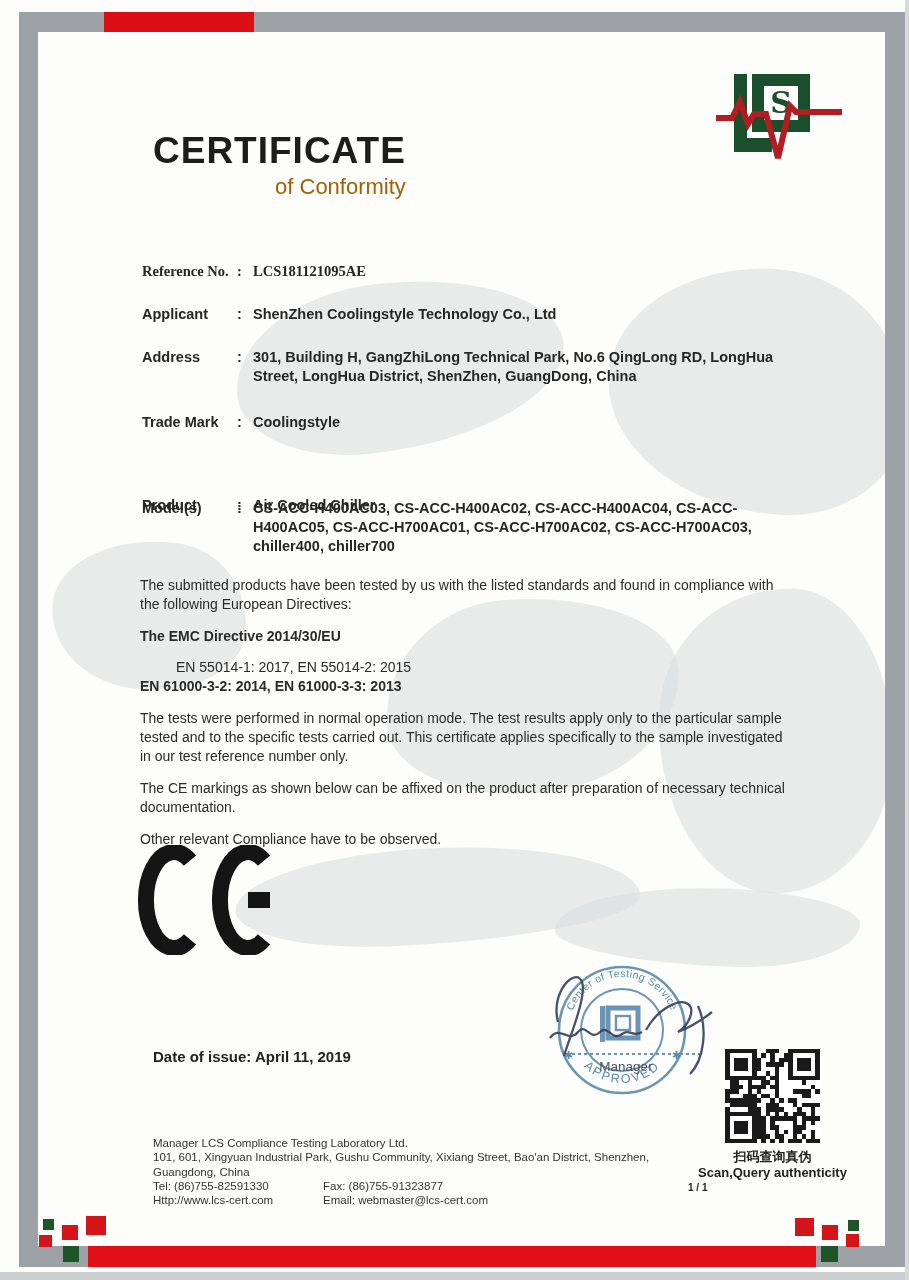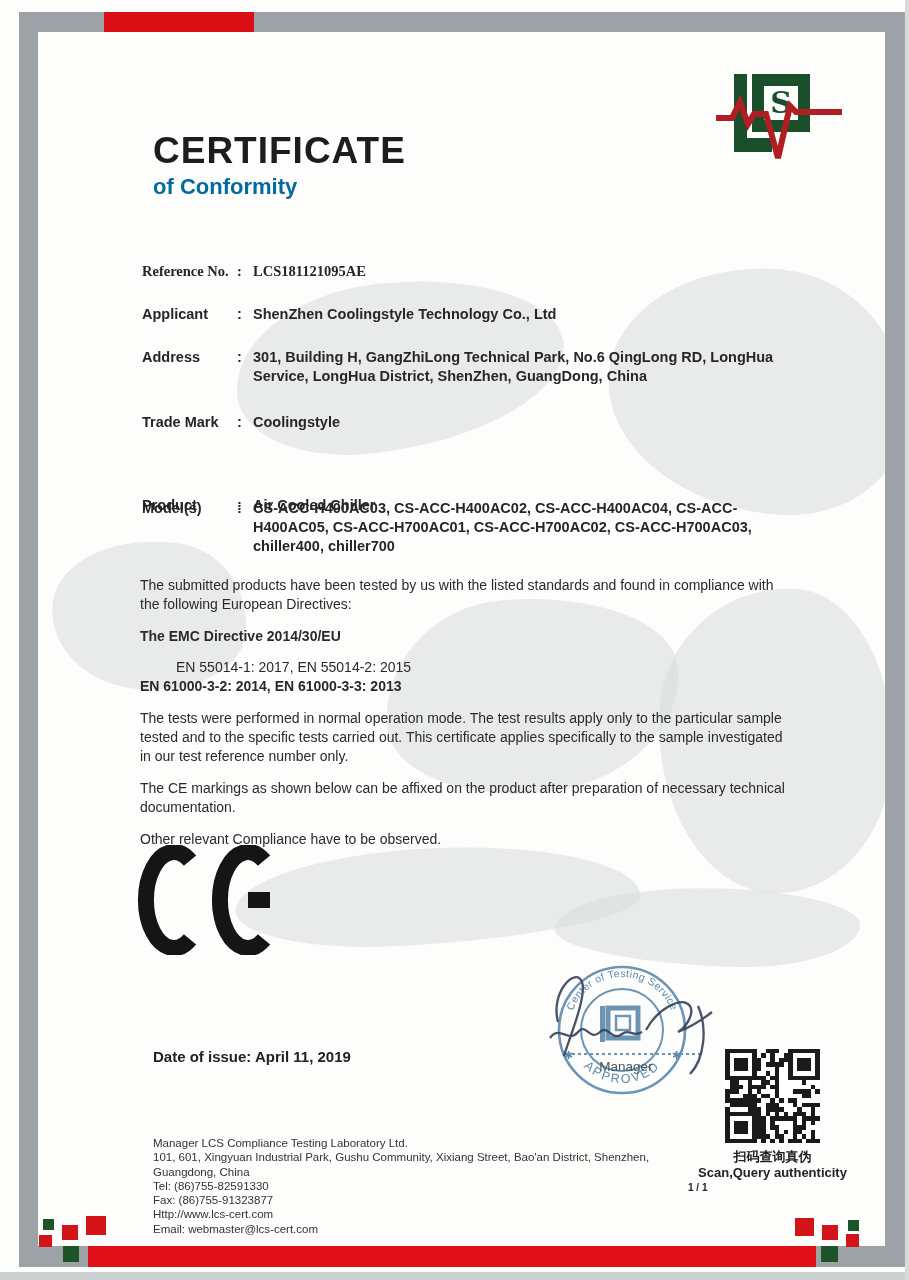--- a/index.html
+++ b/index.html
@@ -27,37 +27,37 @@
   .sq{position:absolute;z-index:4;}
   .sq.red{background:#d31419;}
   .sq.green{background:#1d5529;}
   .scan-bottom{left:0;top:1272px;width:909px;height:8px;background:#bfc3c4;opacity:.8;}
   .scan-right{left:905px;top:0;width:4px;height:1280px;background:#d8dada;}
 
   
   .z{position:absolute;z-index:2;}
   .title{left:153px;top:132px;}
   .title .t1{font-size:37px;font-weight:700;letter-spacing:1px;color:#1d1d1d;line-height:38px;}
-  .title .t2{font-size:22px;font-weight:700;color:#0369a1;line-height:26px;margin-top:4px;}
+  .title .t2{font-size:22px;font-weight:400;color:#a16207;line-height:26px;margin-top:4px;text-align:right;}
 
   .frow{position:absolute;left:142px;display:flex;font-size:14.5px;font-weight:700;line-height:19px;color:#262626;z-index:2;}
   .flabel{width:95px;flex:none;}
   .fcolon{width:16px;flex:none;}
   .fvalue{width:540px;}
 
   .paras{left:140px;top:576px;width:655px;font-size:14px;line-height:19px;color:#2a2a2a;}
   .paras p{margin:0 0 13px 0;}
   .paras .bold{font-weight:700;margin-bottom:12px;}
   .paras .std{font-weight:400;margin-bottom:0;margin-left:36px;}
   .paras .std2{font-weight:700;margin-bottom:13px;}
 
   .issue{left:153px;top:1048px;font-size:15px;font-weight:700;color:#222;}
 
   .footer{left:153px;top:1136px;font-size:11.5px;line-height:14.3px;color:#333;}
-  .fcols{display:flex;flex-direction:column;}
+  .fcols{display:flex;}
   .fcols .c1{width:170px;flex:none;}
 
   .pagenum{left:688px;top:1182px;font-size:10px;font-weight:700;color:#222;}
 
   
   .qrwrap{left:680px;top:1048px;width:185px;text-align:center;z-index:2;}
   #qr{width:96px;height:96px;margin:0 auto;background:#fff;display:grid;
       grid-template-columns:repeat(21,4.5px);grid-auto-rows:4.5px;justify-content:center;align-content:center;}
   #qr i{display:block;width:4.5px;height:4.5px;}
   #qr i.d{background:#1a1a1a;}
@@ -118,21 +118,21 @@
     <span class="fvalue">LCS181121095AE</span>
   </div>
   <div class="frow" style="top:305px;">
     <span class="flabel">Applicant</span>
     <span class="fcolon">:</span>
     <span class="fvalue">ShenZhen Coolingstyle Technology Co., Ltd</span>
   </div>
   <div class="frow" style="top:348px;">
     <span class="flabel">Address</span>
     <span class="fcolon">:</span>
-    <span class="fvalue">301, Building H, GangZhiLong Technical Park, No.6 QingLong RD, LongHua Service, LongHua District, ShenZhen, GuangDong, China</span>
+    <span class="fvalue">301, Building H, GangZhiLong Technical Park, No.6 QingLong RD, LongHua Street, LongHua District, ShenZhen, GuangDong, China</span>
   </div>
   <div class="frow" style="top:413px;">
     <span class="flabel">Trade Mark</span>
     <span class="fcolon">:</span>
     <span class="fvalue">Coolingstyle</span>
   </div>
   <div class="frow" style="top:456px;margin-top:40px;">
     <span class="flabel">Product</span>
     <span class="fcolon">:</span>
     <span class="fvalue">Air Cooled Chiller</span>

